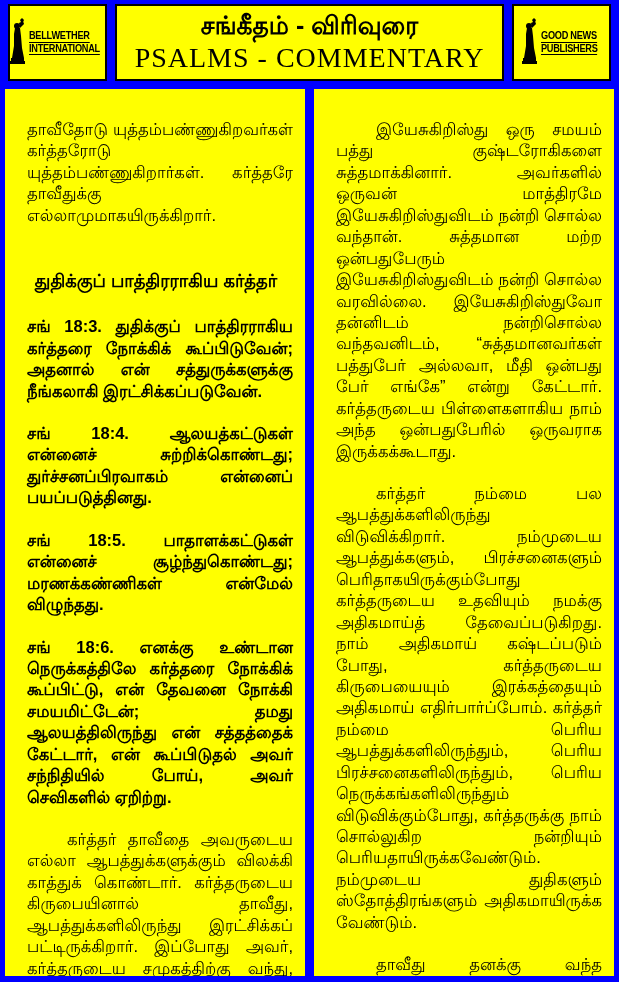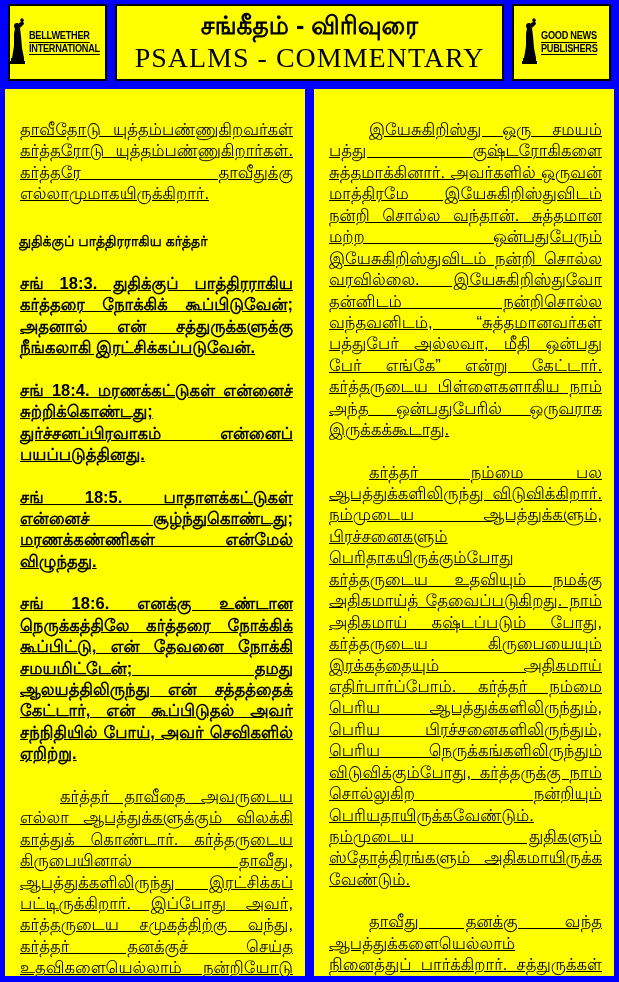--- a/index.html
+++ b/index.html
@@ -37,26 +37,26 @@
     font-family:"Liberation Serif",serif;font-size:28px;line-height:1;
     letter-spacing:1px;
   }
   
   .bodyrow{flex:1;display:flex;gap:9px;min-height:0;}
   .col{
     background:#ffff00;flex:1;box-sizing:border-box;overflow:hidden;
     padding:30px 12px 8px 14px;
     font-size:16.5px;line-height:1.3;text-align:justify;
   }
-  .col p{margin:0 0 21px 1px;text-decoration:underline;}
+  .col p{margin:0 0 21px 8px;}
   .indent{text-indent:40px;}
   .verse{font-weight:bold;}
   .section-heading{
-    font-weight:bold;font-size:14px;line-height:1.45;text-align:left;
-    margin:26px 0 22px 0;
+    font-weight:bold;font-size:18px;line-height:1.45;text-align:center;
+    margin:42px 0 22px 0;
   }
   .section-heading div{white-space:nowrap;}
 </style>
 </head>
 <body>
 
 <div class="frame">
 
   <div class="header">
 
@@ -108,21 +108,21 @@
   <div class="bodyrow">
 
     <div class="col">
       <p>தாவீதோடு யுத்தம்பண்ணுகிறவர்கள் கர்த்தரோடு யுத்தம்பண்ணுகிறார்கள். கர்த்தரே தாவீதுக்கு எல்லாமுமாகயிருக்கிறார்.</p>
 
       <div class="section-heading">
         <div>துதிக்குப் பாத்திரராகிய கர்த்தர்</div>
       </div>
 
       <p class="verse">சங் 18:3. துதிக்குப் பாத்திரராகிய கர்த்தரை நோக்கிக் கூப்பிடுவேன்; அதனால் என் சத்துருக்களுக்கு நீங்கலாகி இரட்சிக்கப்படுவேன்.</p>
-      <p class="verse">சங் 18:4. மரணக்கட்டுகள் என்னைச் சுற்றிக்கொண்டது; துர்ச்சனப்பிரவாகம் என்னைப் பயப்படுத்தினது.</p>
+      <p class="verse">சங் 18:4. ஆலயத்கட்டுகள் என்னைச் சுற்றிக்கொண்டது; துர்ச்சனப்பிரவாகம் என்னைப் பயப்படுத்தினது.</p>
       <p class="verse">சங் 18:5. பாதாளக்கட்டுகள் என்னைச் சூழ்ந்துகொண்டது; மரணக்கண்ணிகள் என்மேல் விழுந்தது.</p>
       <p class="verse">சங் 18:6. எனக்கு உண்டான நெருக்கத்திலே கர்த்தரை நோக்கிக் கூப்பிட்டு, என் தேவனை நோக்கி சமயமிட்டேன்; தமது ஆலயத்திலிருந்து என் சத்தத்தைக் கேட்டார், என் கூப்பிடுதல் அவர் சந்நிதியில் போய், அவர் செவிகளில் ஏறிற்று.</p>
 
       <p class="indent">கர்த்தர் தாவீதை அவருடைய எல்லா ஆபத்துக்களுக்கும் விலக்கி காத்துக் கொண்டார். கர்த்தருடைய கிருபையினால் தாவீது, ஆபத்துக்களிலிருந்து இரட்சிக்கப் பட்டிருக்கிறார். இப்போது அவர், கர்த்தருடைய சமுகத்திற்கு வந்து, கர்த்தர் தனக்குச் செய்த உதவிகளையெல்லாம் நன்றியோடு நினைவுகூருகிறார். கர்த்தர் நமக்குச் செய்த நன்மைகளையெல்லாம் நாம் நன்றியோடு நினைவுகூரவேண்டும். கர்த்தர் செய்த உதவிகளை நாம் மறந்துவிடுவோமென்றால், நம்முடைய ஆவிக்குரிய ஜீவியத்தில் நம்மால் வளர்ச்சி பெறமுடியாது.</p>
     </div>
 
     <div class="col">
       <p class="indent">இயேசுகிறிஸ்து ஒரு சமயம் பத்து குஷ்டரோகிகளை சுத்தமாக்கினார். அவர்களில் ஒருவன் மாத்திரமே இயேசுகிறிஸ்துவிடம் நன்றி சொல்ல வந்தான். சுத்தமான மற்ற ஒன்பதுபேரும் இயேசுகிறிஸ்துவிடம் நன்றி சொல்ல வரவில்லை. இயேசுகிறிஸ்துவோ தன்னிடம் நன்றிசொல்ல வந்தவனிடம், “சுத்தமானவர்கள் பத்துபேர் அல்லவா, மீதி ஒன்பது பேர் எங்கே” என்று கேட்டார். கர்த்தருடைய பிள்ளைகளாகிய நாம் அந்த ஒன்பதுபேரில் ஒருவராக இருக்கக்கூடாது.</p>
       <p class="indent">கர்த்தர் நம்மை பல ஆபத்துக்களிலிருந்து விடுவிக்கிறார். நம்முடைய ஆபத்துக்களும், பிரச்சனைகளும் பெரிதாகயிருக்கும்போது கர்த்தருடைய உதவியும் நமக்கு அதிகமாய்த் தேவைப்படுகிறது. நாம் அதிகமாய் கஷ்டப்படும் போது, கர்த்தருடைய கிருபையையும் இரக்கத்தையும் அதிகமாய் எதிர்பார்ப்போம். கர்த்தர் நம்மை பெரிய ஆபத்துக்களிலிருந்தும், பெரிய பிரச்சனைகளிலிருந்தும், பெரிய நெருக்கங்களிலிருந்தும் விடுவிக்கும்போது, கர்த்தருக்கு நாம் சொல்லுகிற நன்றியும் பெரியதாயிருக்கவேண்டும். நம்முடைய துதிகளும் ஸ்தோத்திரங்களும் அதிகமாயிருக்க வேண்டும்.</p>
       <p class="indent">தாவீது தனக்கு வந்த ஆபத்துக்களையெல்லாம் நினைத்துப் பார்க்கிறார். சத்துருக்கள் தாவீதைச் சூழ்ந்து வளைந்துகொண்டார்கள். தன்னுடைய சுயபலத்தினால் தன்னால் தப்பிக்க முடியாத சூழ்நிலையில், கர்த்தர் தாமே தம்முடைய கிருபையினாலும் இரக்கத்தினாலும், தன்னை தன்னுடைய சத்துருக்களுக்கு விலக்கி இரட்சித்ததை தாவீது நன்றியுள்ள இருதயத்தோடு நினைவுகூருகிறார்.</p>

